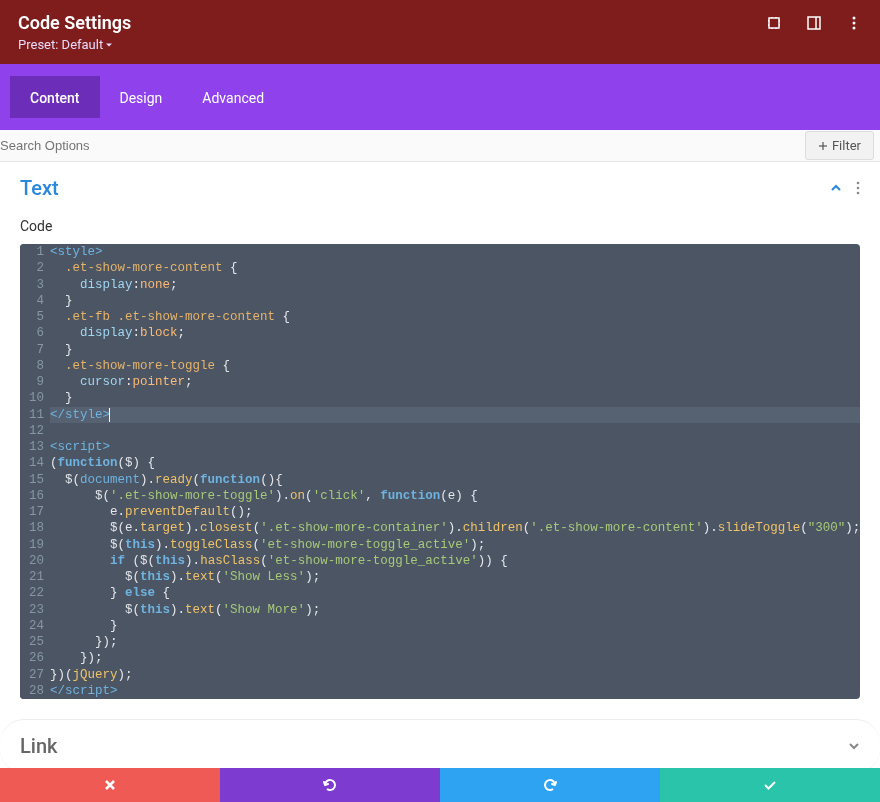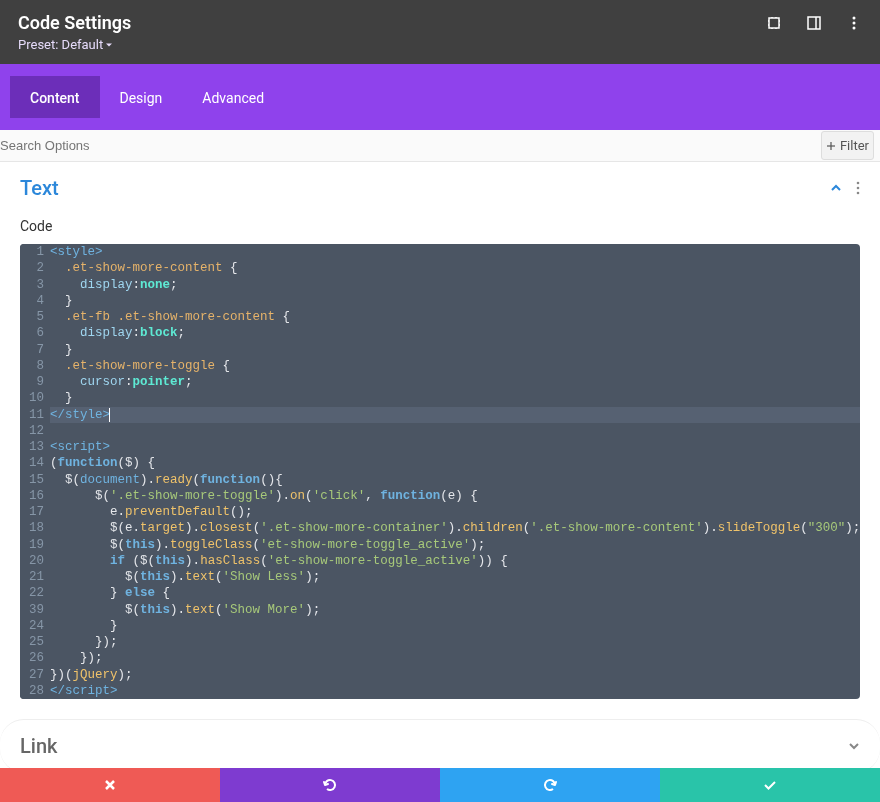--- a/index.html
+++ b/index.html
@@ -6,21 +6,21 @@
 body {
   font-family: -apple-system, BlinkMacSystemFont, "Segoe UI", Roboto, Helvetica, Arial, sans-serif;
   width: 880px;
   height: 802px;
   overflow: hidden;
   background: #fff;
   display: flex;
   flex-direction: column;
 }
 .header {
-  background: #404040;
+  background: #7f1d1d;
   color: #fff;
   padding: 12px 18px;
 }
 .header-row {
   display: flex;
   align-items: center;
   justify-content: space-between;
 }
 .title-block h1 {
   font-size: 18px;
@@ -65,21 +65,21 @@
 .search-input {
   flex: 1;
   border: none;
   padding: 8px 0;
   font-size: 13px;
   color: #888;
   background: transparent;
   outline: none;
 }
 .filter-btn {
-  padding: 6px 4px;
+  padding: 6px 12px;
   font-size: 13px;
   color: #555;
   border: 1px solid #ddd;
   background: #f2f2f2;
   border-radius: 3px;
   margin-right: 6px;
   display:flex;
   align-items:center;
   gap:4px;
   cursor:pointer;
@@ -137,21 +137,21 @@
 .line-content {
   flex:1;
   white-space: pre;
   color: #e5e7eb;
   padding-right: 8px;
 }
 .tok-tag { color:#6fb3e0; }
 .tok-selector { color:#e6b36a; }
 .tok-punc { color:#e5e7eb; }
 .tok-prop { color:#9fd6f0; font-weight:normal; }
-.tok-val { color:#5eead4; font-weight:bold; }
+.tok-val { color:#fdba74; font-weight:normal; }
 .tok-semicolon{ color:#e5e7eb; }
 .tok-kw { color:#6fb3e0; font-weight:bold; }
 .tok-fn { color:#e5e7eb; }
 .tok-str { color:#a7c97a; }
 .tok-ident { color:#f0c36a; }
 .tok-builtin{ color:#6fb3e0; }
 .cursor-mark {
   border-right:1px solid #fff;
   margin-left:-1px;
 }
@@ -337,21 +337,21 @@
       </div>
       <div class="code-line">
         <div class="line-num">21</div>
         <div class="line-content"><span>          </span><span class="tok-fn">$</span><span class="tok-punc">(</span><span class="tok-kw">this</span><span class="tok-punc">).</span><span class="tok-ident">text</span><span class="tok-punc">(</span><span class="tok-str">'Show Less'</span><span class="tok-punc">);</span></div>
       </div>
       <div class="code-line">
         <div class="line-num">22</div>
         <div class="line-content"><span>        </span><span class="tok-punc">}</span><span> </span><span class="tok-kw">else</span><span> </span><span class="tok-punc">{</span></div>
       </div>
       <div class="code-line">
-        <div class="line-num">39</div>
+        <div class="line-num">23</div>
         <div class="line-content"><span>          </span><span class="tok-fn">$</span><span class="tok-punc">(</span><span class="tok-kw">this</span><span class="tok-punc">).</span><span class="tok-ident">text</span><span class="tok-punc">(</span><span class="tok-str">'Show More'</span><span class="tok-punc">);</span></div>
       </div>
       <div class="code-line">
         <div class="line-num">24</div>
         <div class="line-content"><span>        </span><span class="tok-punc">}</span></div>
       </div>
       <div class="code-line">
         <div class="line-num">25</div>
         <div class="line-content"><span>      </span><span class="tok-punc">});</span></div>
       </div>

